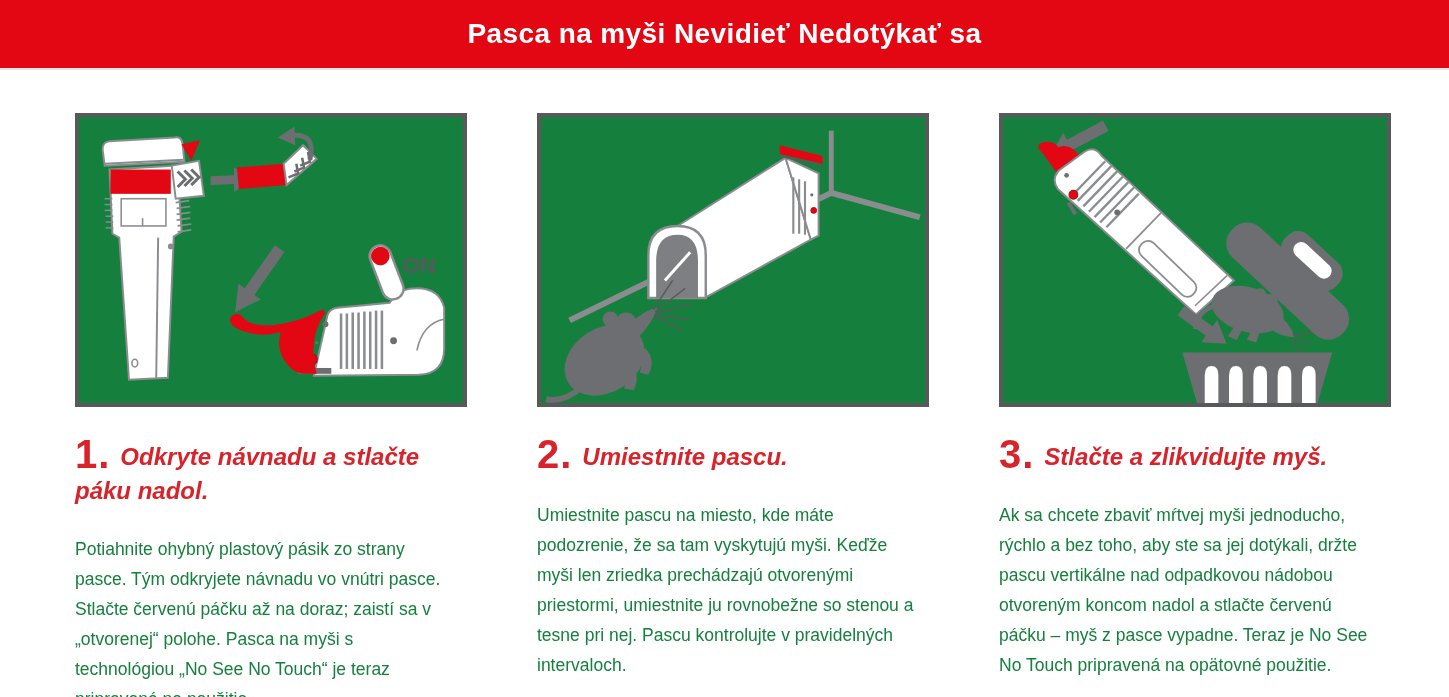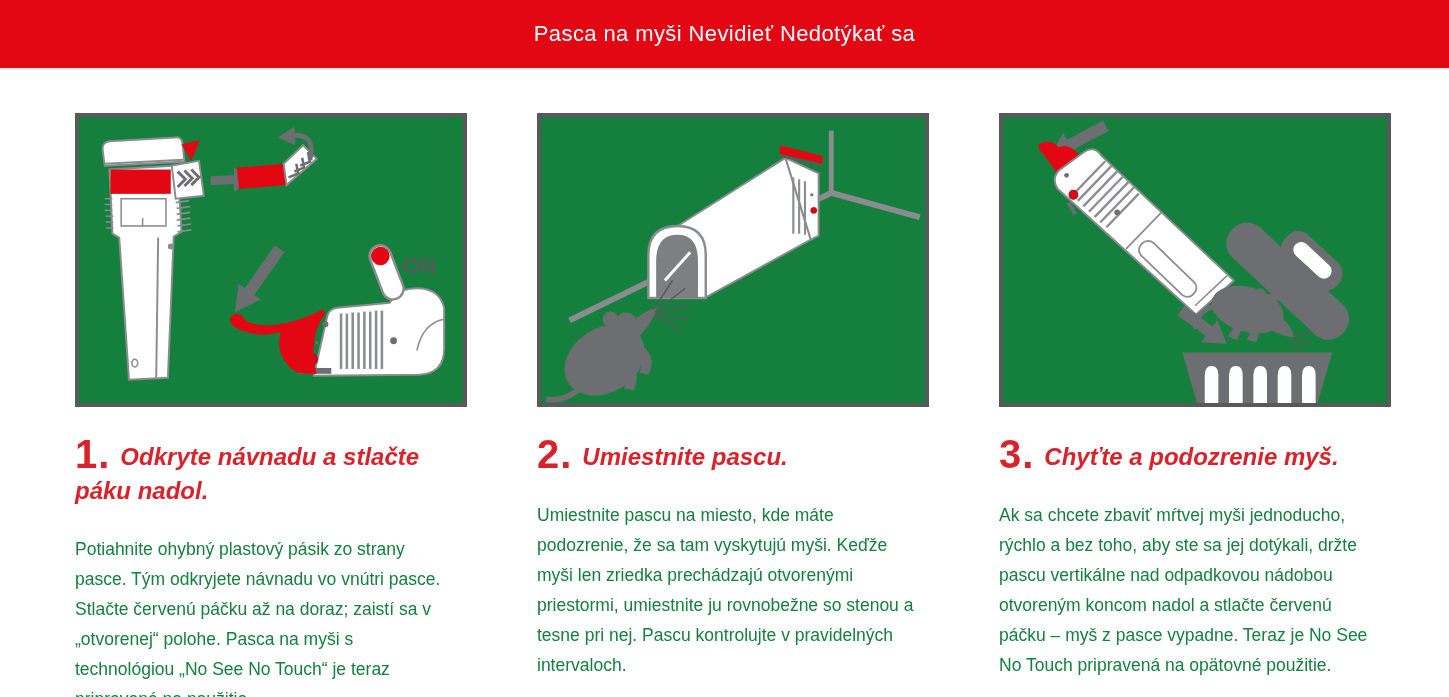--- a/index.html
+++ b/index.html
@@ -7,21 +7,21 @@
   body {
     width:1449px; height:697px; overflow:hidden;
     font-family:"Liberation Sans", sans-serif;
   }
   .banner {
     height:70px; background:#e30613;
     display:flex; align-items:center; justify-content:center;
     border-bottom:2px solid #e8e8ec;
   }
   .banner h1 {
-    color:#ffffff; font-size:22px; font-weight:normal; letter-spacing:0.4px;
+    color:#ffffff; font-size:28px; font-weight:bold; letter-spacing:0.4px;
   }
   .steps {
     display:flex; gap:70px; padding:43px 57px 0 75px;
   }
   .step { width:392px; flex:0 0 392px; }
   .panel {
     width:392px; height:294px; border:4px solid #58595b; background:#15803d;
   }
   .panel svg { display:block; width:100%; height:100%; }
   .step-heading {
@@ -252,18 +252,18 @@
           </g>
         </g>
         <g transform="translate(292 168) rotate(43)">
           <rect x="-32" y="-48" width="72" height="34" rx="15" fill="#6d6e71"></rect>
           <rect x="-20" y="-40" width="48" height="16" rx="8" fill="#ffffff"></rect>
           <rect x="-78" y="-20" width="156" height="42" rx="20" fill="#6d6e71"></rect>
         </g>
       </svg>
     </figure>
     <h2 class="step-heading">
-      <span class="step-number">3.</span><span class="step-title">Chyťte a podozrenie myš.</span>
+      <span class="step-number">3.</span><span class="step-title">Stlačte a zlikvidujte myš.</span>
     </h2>
     <p class="step-body">Ak sa chcete zbaviť mŕtvej myši jednoducho, rýchlo a bez toho, aby ste sa jej dotýkali, držte pascu vertikálne nad odpadkovou nádobou otvoreným koncom nadol a stlačte červenú páčku – myš z pasce vypadne. Teraz je No See No Touch pripravená na opätovné použitie.</p>
   </section>
 
 </main>
 
 </body></html>

